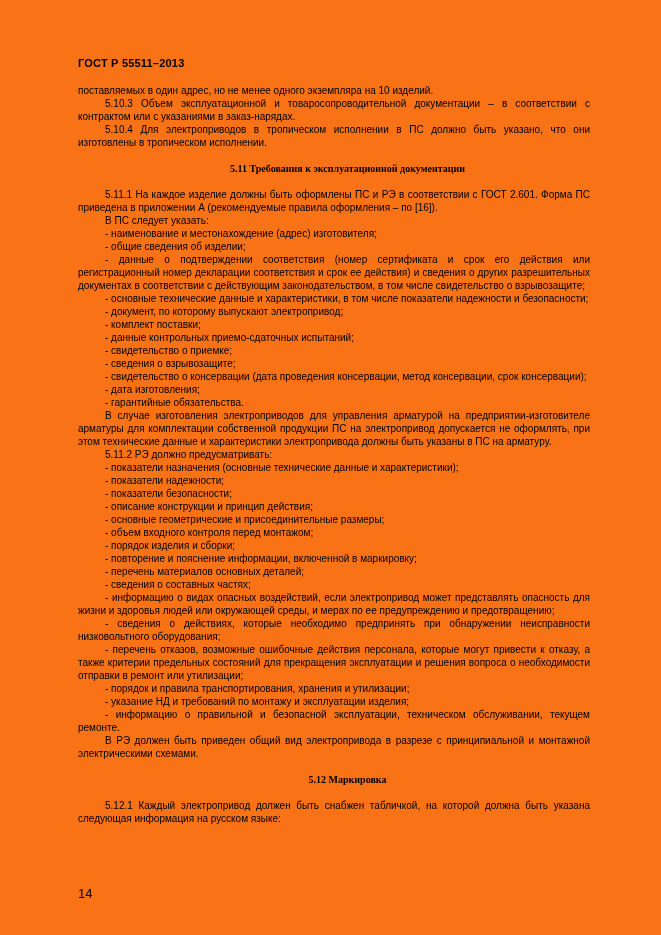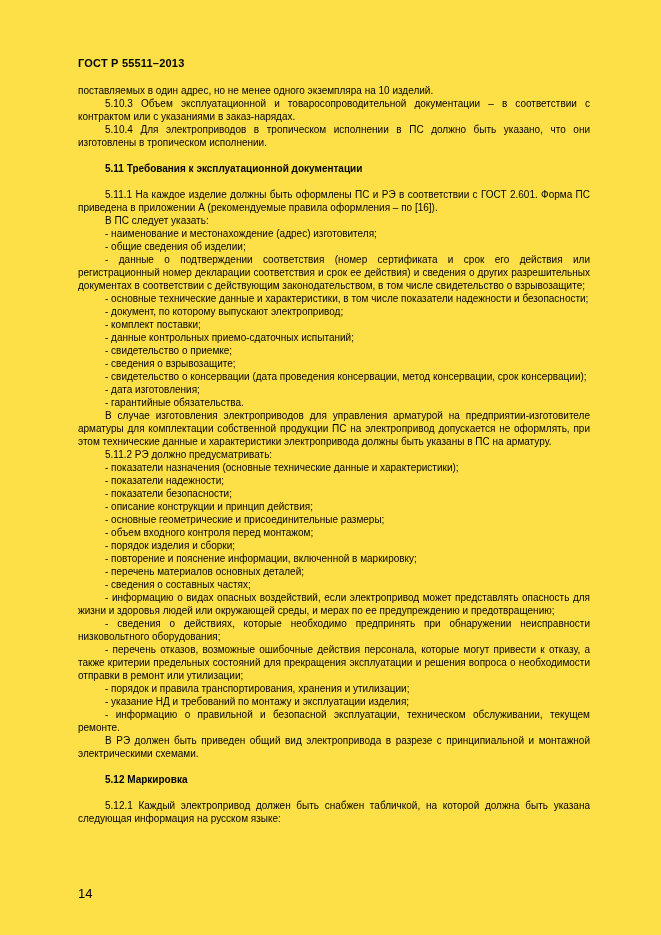--- a/index.html
+++ b/index.html
@@ -11,21 +11,21 @@
     position: relative;
     width: 661px;
     height: 935px;
     font-family: "Liberation Sans", sans-serif;
     color: #000000;
     overflow: hidden;
   }
   .page {
     position: absolute;
     inset: 0;
-    background: #fde047;
+    background: #f97316;
   }
   .doc-header {
     position: absolute;
     left: 78px;
     top: 57px;
     font-size: 11px;
     font-weight: bold;
     letter-spacing: 0.2px;
   }
   .doc-body {
@@ -43,22 +43,23 @@
   }
   .doc-body p.plain {
     text-indent: 0;
   }
   .doc-body p.indent {
     text-indent: 27px;
   }
   .doc-body p.heading {
     font-weight: bold;
     text-indent: 27px;
-    text-align: left;
+    text-align: center;
     margin: 13px 0 13px 0;
+    font-family: Liberation Serif, serif;
   }
   .doc-footer {
     position: absolute;
     left: 78px;
     top: 886px;
     font-size: 13px;
   }
 </style>
 </head>
 <body>

